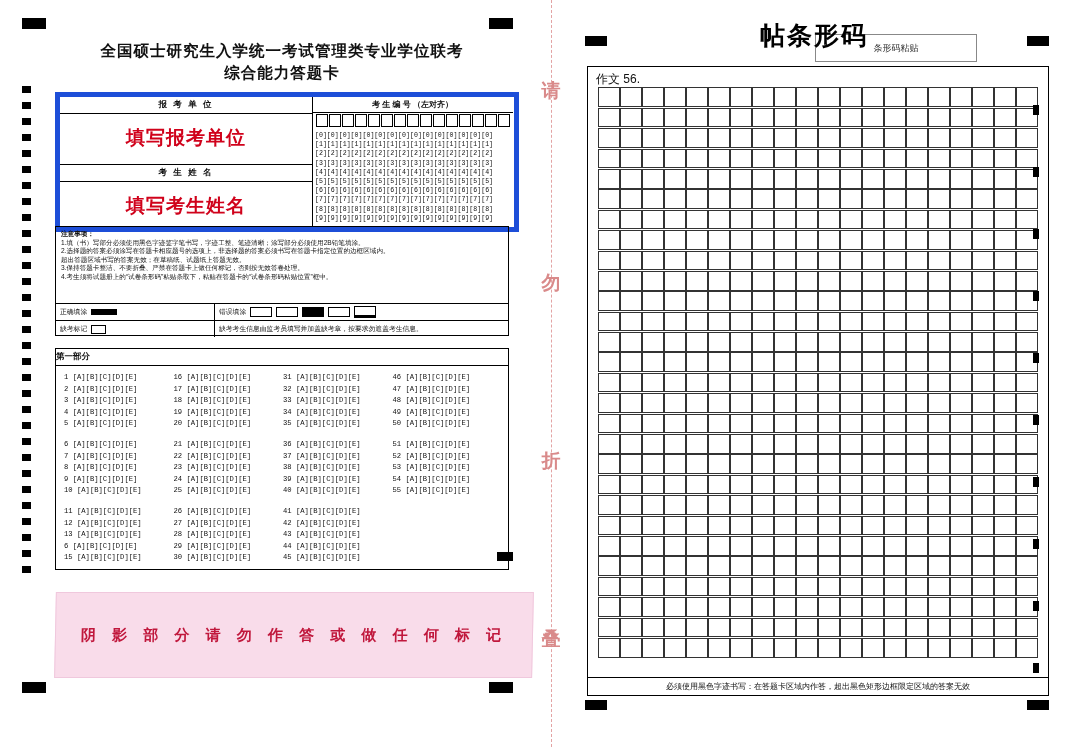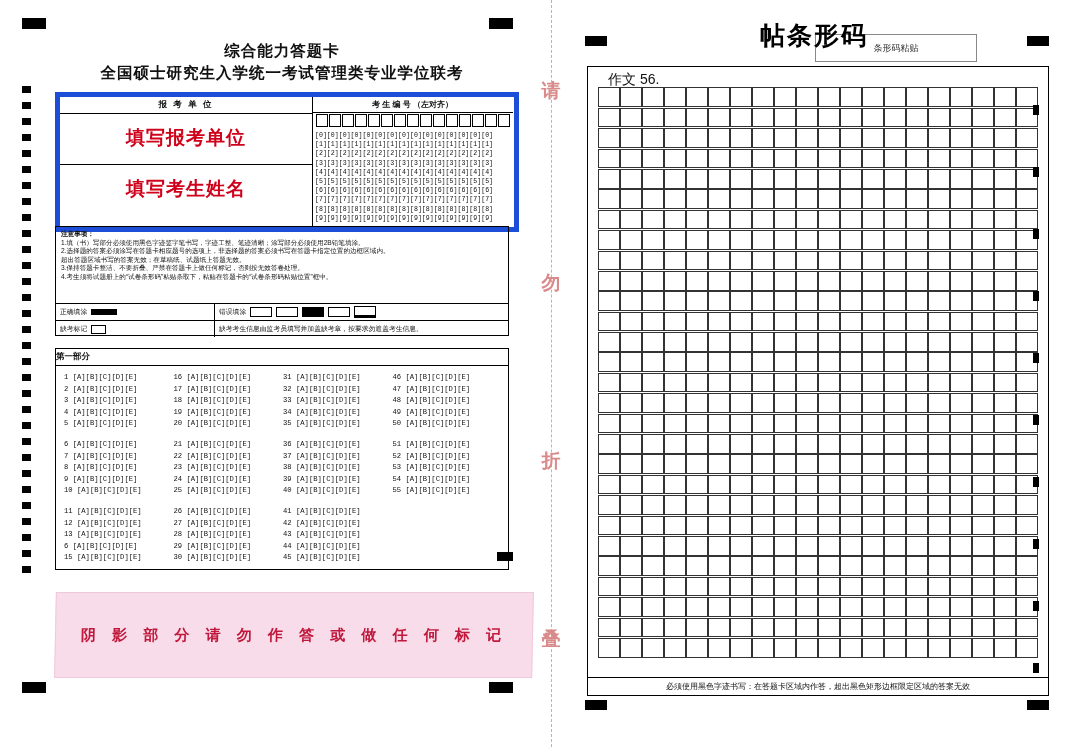--- a/index.html
+++ b/index.html
@@ -116,21 +116,21 @@
   }
   .bigred{
     position:absolute;left:185px;top:5px;color:#000000;font-weight:bold;font-size:25px;
     letter-spacing:2px;
   }
 
   .essaybox{
     position:absolute;left:12px;top:52px;width:462px;height:630px;
     border:1px solid #000;box-sizing:border-box;background:#fff;
   }
-  .essaylabel{position:absolute;left:20px;top:4px;font-size:14px;}
+  .essaylabel{position:absolute;left:8px;top:4px;font-size:12px;}
   .gridwrap{position:absolute;left:10px;top:20px;width:440px;height:572px;}
   .grow{display:flex;height:20.4px;}
   .gcell{flex:1;border:0.6px solid #333;margin:0.4px;box-sizing:border-box;}
   .marker{
     position:absolute;right:-1px;width:6px;height:10px;background:#000;
   }
   .essayfoot{
     position:absolute;left:0;bottom:0;width:100%;height:18px;
     border-top:1px solid #000;box-sizing:border-box;
     display:flex;align-items:center;justify-content:center;
@@ -184,28 +184,29 @@
 
   <div class="foldline"></div>
   <div class="foldchar" style="top:78px;">请</div>
   <div class="foldchar" style="top:270px;">勿</div>
   <div class="foldchar" style="top:448px;">折</div>
   <div class="foldchar" style="top:626px;">叠</div>
 
   <div class="leftpage">
 
     <div class="title">
+      <div>全国硕士研究生入学统一考试管理类专业学位联考</div>
       <div>综合能力答题卡</div>
-      <div>全国硕士研究生入学统一考试管理类专业学位联考</div>
     </div>
 
     <div class="infobox">
       <div class="infoleft">
         <div class="lbl">报 考 单 位</div>
         <div class="redfill">填写报考单位</div>
+        <div class="lbl">考 生 姓 名</div>
         <div class="redfill last">填写考生姓名</div>
       </div>
       <div class="inforight">
         <div class="numtitle">考 生 编 号 （左对齐）</div>
         <div class="boxrow">
           <div class="cellbox"></div>
             <div class="cellbox"></div>
             <div class="cellbox"></div>
           <div class="cellbox"></div>
             <div class="cellbox"></div>

